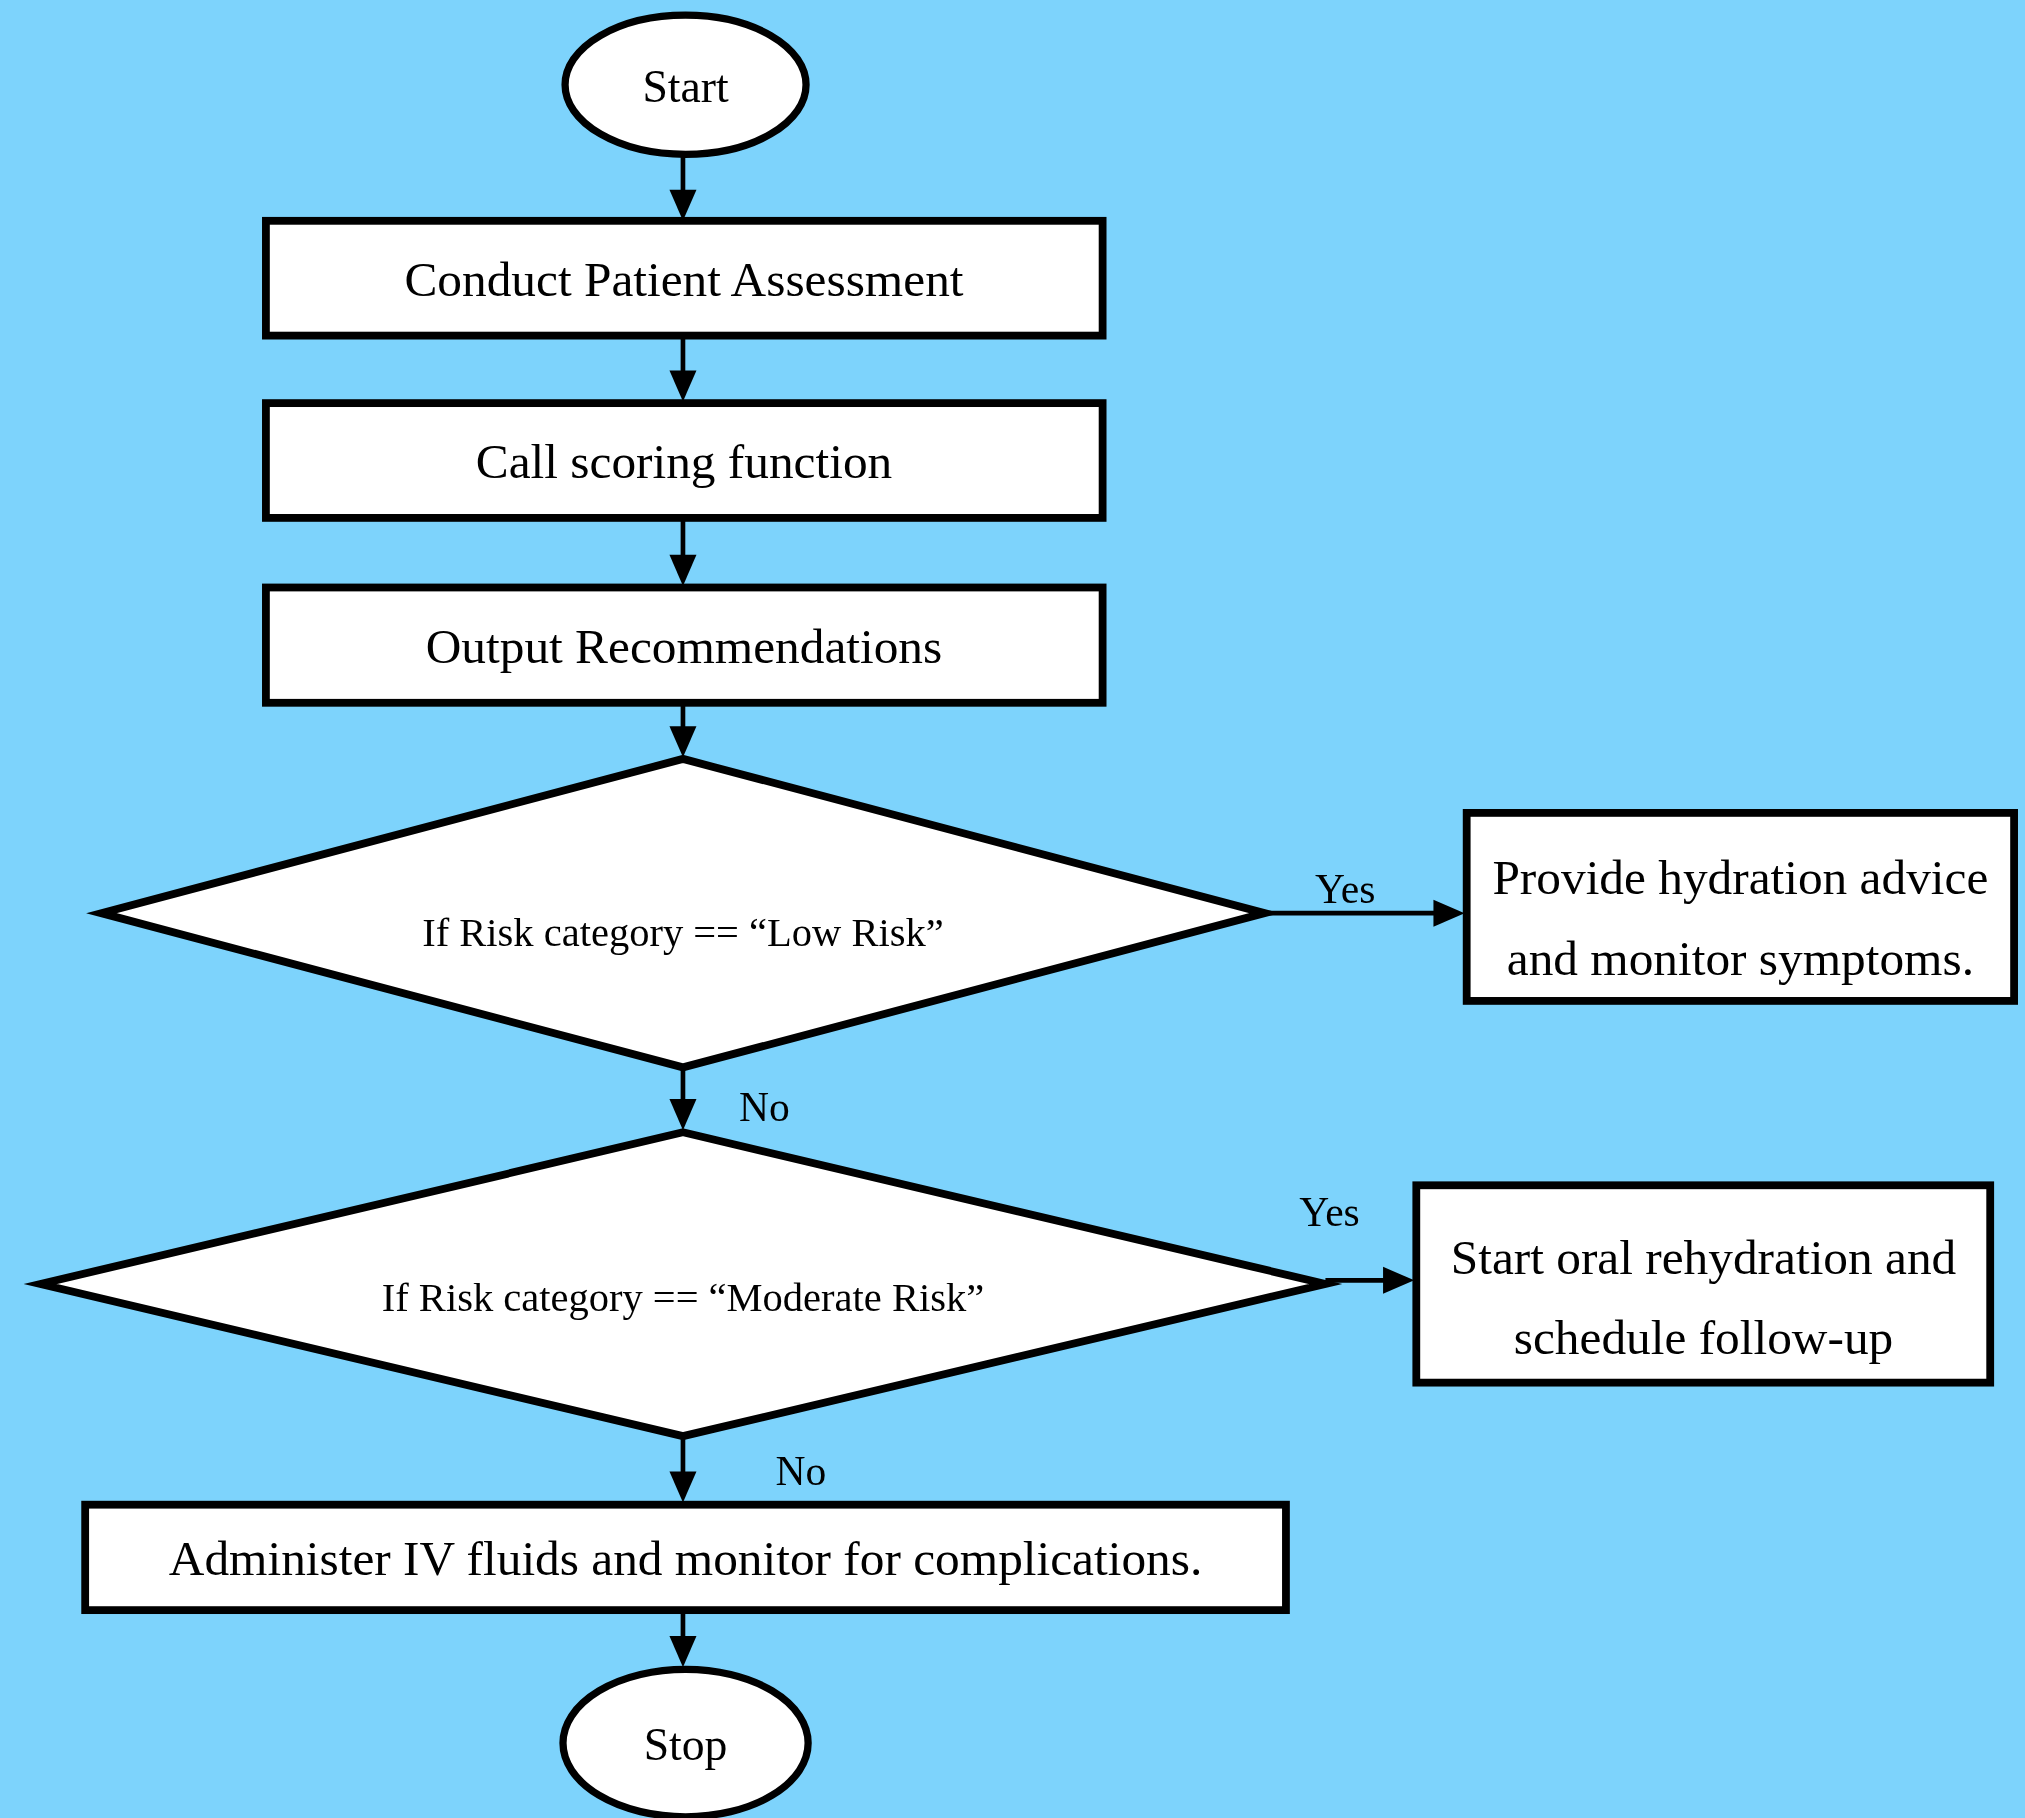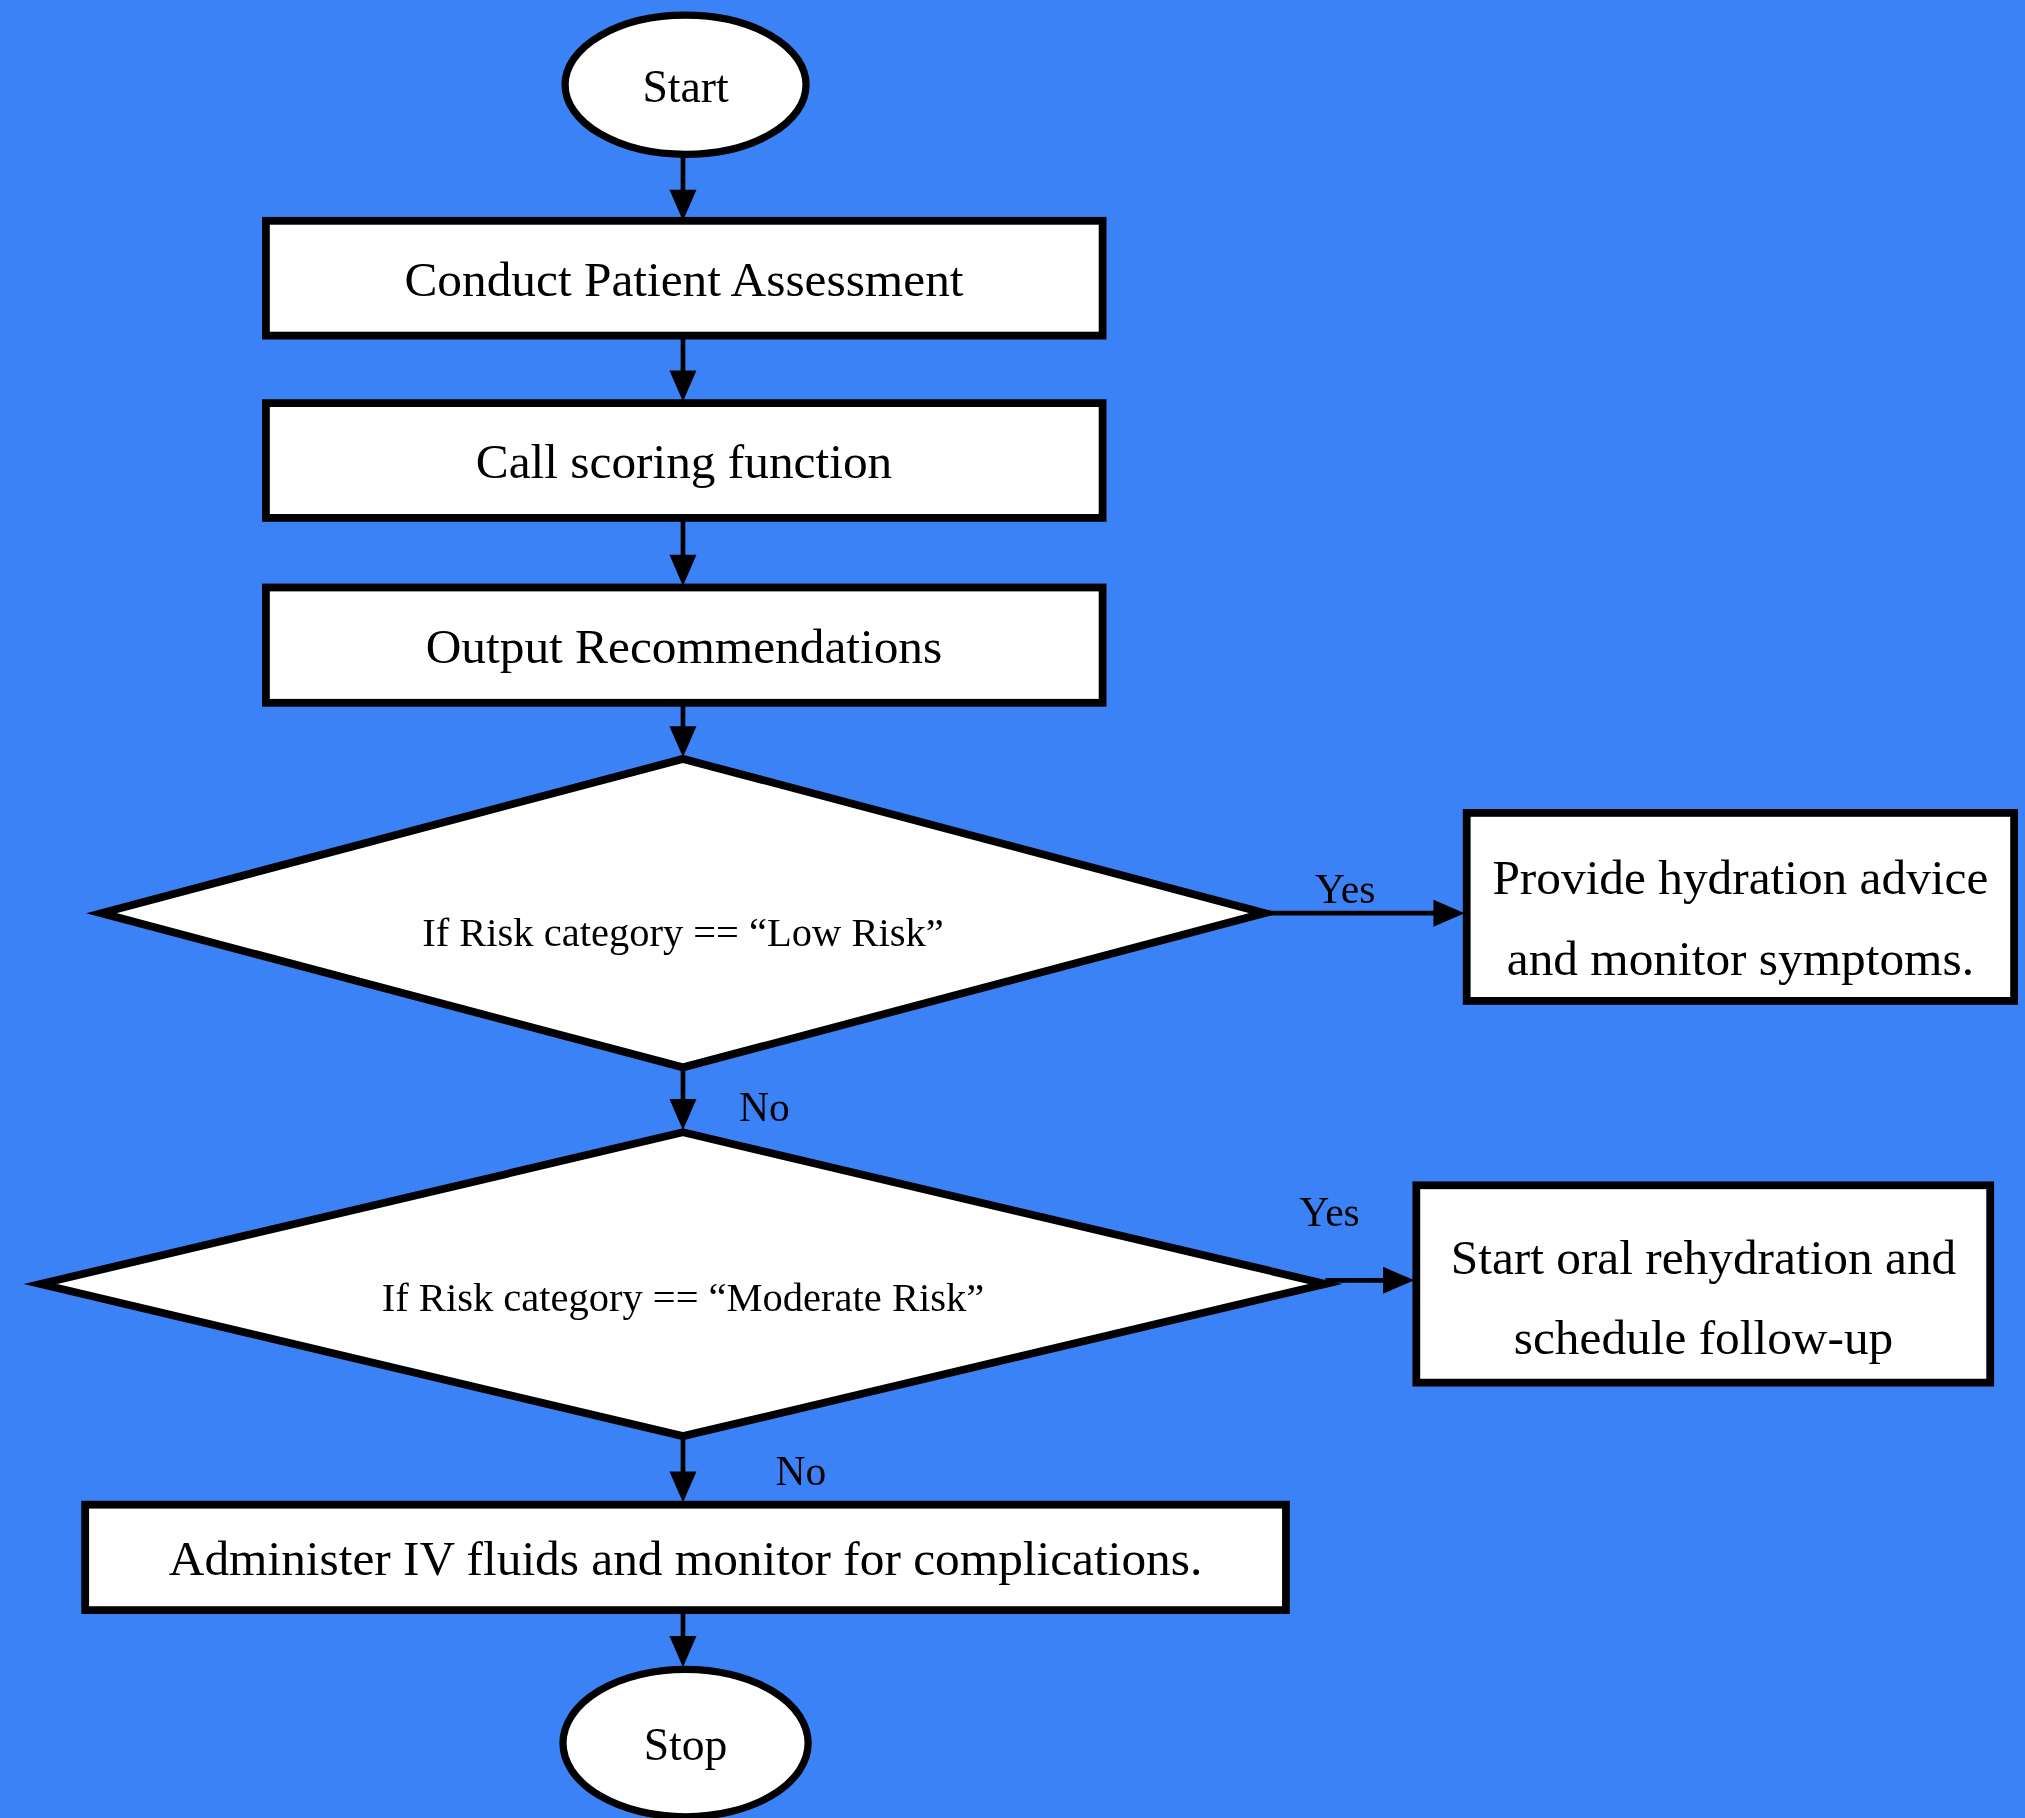--- a/index.html
+++ b/index.html
@@ -7,21 +7,21 @@
     margin: 0;
     padding: 0;
     background: #ffffff;
     width: 2025px;
     height: 1819px;
   }
   .canvas-wrap {
     position: relative;
     width: 2025px;
     height: 1819px;
-    background: #3b82f6;
+    background: #7dd3fc;
     overflow: hidden;
   }
   svg {
     display: block;
     width: 2025px;
     height: 1819px;
   }
   .shape {
     fill: #ffffff;
     stroke: #000000;

